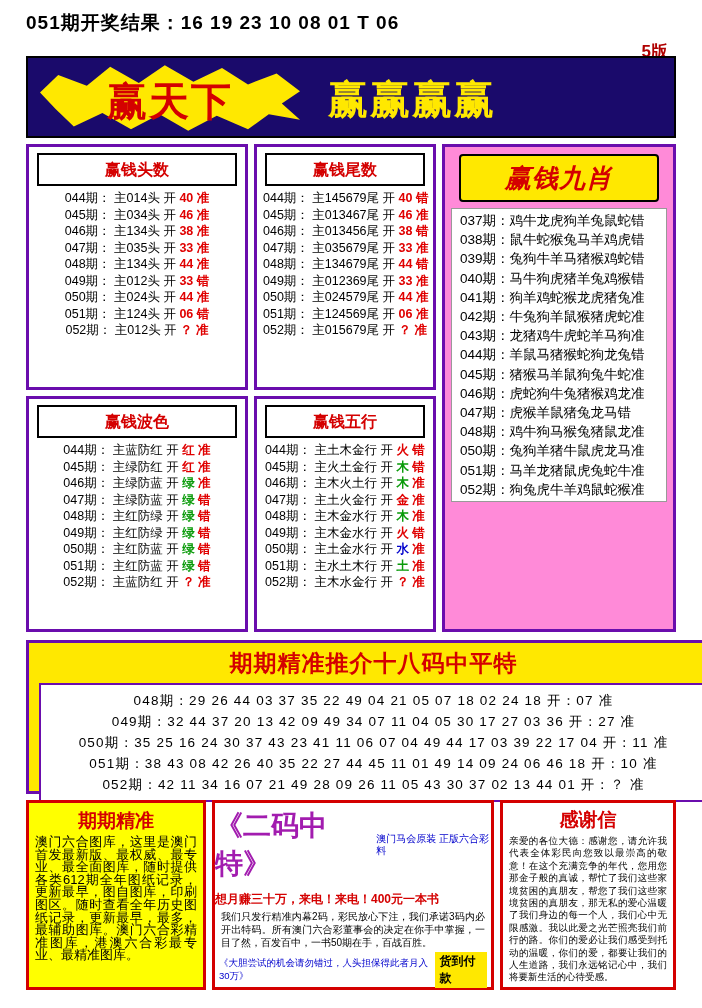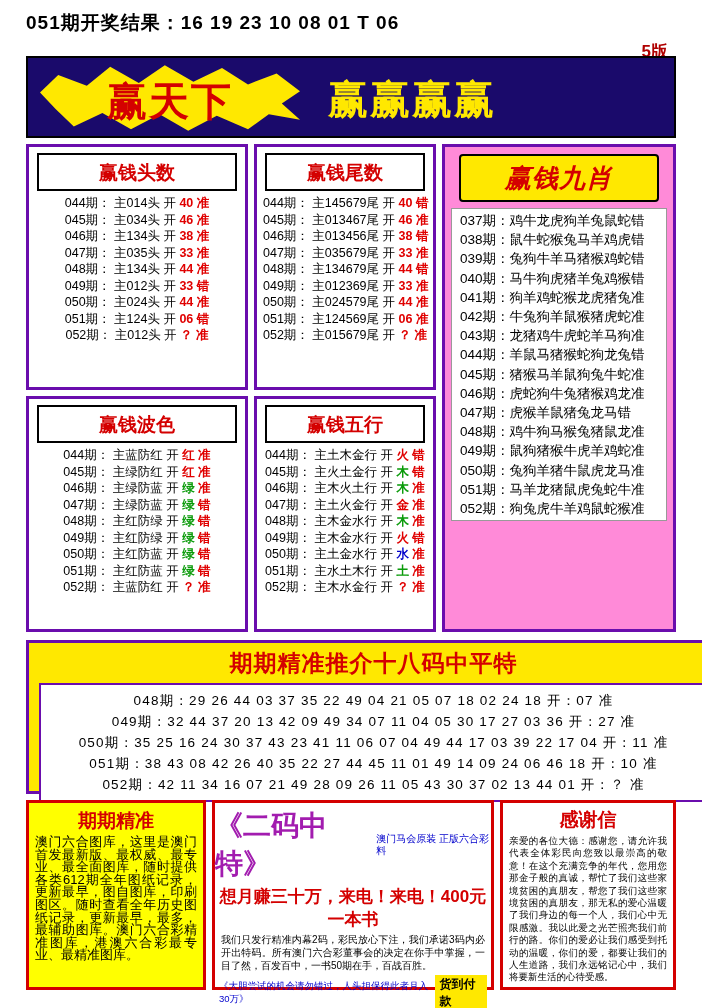--- a/index.html
+++ b/index.html
@@ -8,21 +8,21 @@
 
   
   .topline{position:absolute;left:26px;top:10px;font-size:19px;font-weight:bold;color:#000;letter-spacing:1px;white-space:nowrap;}
   .ban5{position:absolute;right:34px;top:40px;font-size:17px;font-weight:bold;color:#b00000;}
 
   .banner{position:absolute;left:26px;top:56px;width:650px;height:82px;background:#1a0a6b;border:2px solid #000;box-sizing:border-box;}
   .burst{position:absolute;left:12px;top:6px;width:260px;height:68px;}
   .burst .star{position:absolute;left:0;top:0;width:260px;height:68px;background:#ffe800;clip-path:polygon(0% 42%,7% 16%,18% 32%,27% 4%,38% 28%,48% 2%,59% 26%,70% 6%,80% 30%,91% 14%,100% 40%,93% 58%,100% 82%,88% 74%,80% 96%,68% 76%,57% 98%,46% 74%,35% 96%,24% 72%,13% 92%,6% 66%);}
   .burst .txt{position:absolute;left:0;top:10px;width:260px;text-align:center;font-size:40px;font-weight:bold;color:#d40000;font-family:"DejaVu Sans",sans-serif;letter-spacing:2px;}
   .bannertxt{position:absolute;left:300px;top:14px;font-size:40px;font-weight:bold;color:#ffe800;letter-spacing:2px;font-family:"DejaVu Sans",sans-serif;}
-  .boxhdr{text-align:center;font-size:19px;font-weight:bold;color:#d40000;padding:5px 0 3px;font-family:"DejaVu Sans",sans-serif;}
+  .boxhdr{text-align:center;font-size:16px;font-weight:bold;color:#d40000;padding:5px 0 3px;font-family:"DejaVu Sans",sans-serif;}
   .hdrwrap{margin:6px 8px 2px;border:2px solid #000;background:#ffffff;}
   .rows{padding:2px 6px 4px;}
   .row{font-size:12.5px;color:#000;line-height:16.5px;white-space:nowrap;text-align:center;}
   .row .lbl{color:#000;}
   .row .mid{color:#000;}
   .red{color:#e00000;font-weight:bold;}
   .green{color:#0a9b0a;font-weight:bold;}
   .blue{color:#0000cc;font-weight:bold;}
 
   
@@ -47,21 +47,21 @@
 
   
   .botL{position:absolute;left:26px;top:800px;width:180px;height:190px;background:#ffff00;border:3px solid #d40000;box-sizing:border-box;}
   .botL .t{text-align:center;font-size:19px;font-weight:bold;color:#d40000;padding:5px 0 2px;font-family:"DejaVu Sans",sans-serif;}
   .botL .p{font-size:13px;line-height:12.6px;color:#000;padding:0 6px;text-align:justify;}
 
   .botM{position:absolute;left:212px;top:800px;width:282px;height:190px;background:#ffffff;border:3px solid #d40000;box-sizing:border-box;}
   .botM .hd{display:flex;align-items:center;justify-content:center;padding-top:4px;}
   .botM .hd .big{font-size:28px;font-weight:bold;color:#a21caf;font-family:"DejaVu Sans",sans-serif;}
   .botM .hd .side{font-size:10px;color:#0000cc;line-height:12px;margin-left:4px;text-align:left;}
-  .botM .sub{text-align:center;font-size:17px;font-weight:bold;color:#d40000;margin-top:2px;}
+  .botM .sub{font-size:12px;font-weight:bold;color:#d40000;margin-top:8px;}
   .botM .p{font-size:10px;line-height:13.2px;color:#000;padding:2px 6px 0;text-align:justify;}
   .botM .ft{display:flex;align-items:center;justify-content:space-between;padding:2px 4px 0;}
   .botM .ft .l{font-size:9.5px;color:#0000cc;}
   .botM .ft .r{font-size:12px;font-weight:bold;color:#000;background:#ffe800;padding:1px 4px;}
 
   .botR{position:absolute;left:500px;top:800px;width:176px;height:190px;background:#ffffff;border:3px solid #d40000;box-sizing:border-box;}
   .botR .t{text-align:center;font-size:19px;font-weight:bold;color:#d40000;padding:4px 0 2px;font-family:"DejaVu Sans",sans-serif;}
   .botR .p{font-size:9.5px;line-height:12.4px;color:#000;padding:0 6px;text-align:justify;}
 </style>
 </head>
@@ -158,21 +158,20 @@
         <div class="nineRow"><span class="per">039期：</span><span>兔狗牛羊马猪猴鸡蛇错</span></div>
         <div class="nineRow"><span class="per">040期：</span><span>马牛狗虎猪羊兔鸡猴错</span></div>
         <div class="nineRow"><span class="per">041期：</span><span>狗羊鸡蛇猴龙虎猪兔准</span></div>
         <div class="nineRow"><span class="per">042期：</span><span>牛兔狗羊鼠猴猪虎蛇准</span></div>
         <div class="nineRow"><span class="per">043期：</span><span>龙猪鸡牛虎蛇羊马狗准</span></div>
         <div class="nineRow"><span class="per">044期：</span><span>羊鼠马猪猴蛇狗龙兔错</span></div>
         <div class="nineRow"><span class="per">045期：</span><span>猪猴马羊鼠狗兔牛蛇准</span></div>
         <div class="nineRow"><span class="per">046期：</span><span>虎蛇狗牛兔猪猴鸡龙准</span></div>
         <div class="nineRow"><span class="per">047期：</span><span>虎猴羊鼠猪兔龙马错</span></div>
         <div class="nineRow"><span class="per">048期：</span><span>鸡牛狗马猴兔猪鼠龙准</span></div>
-        <div class="nineRow"><span class="per">049期：</span><span>鼠狗猪猴牛虎羊鸡蛇准</span></div>
         <div class="nineRow"><span class="per">050期：</span><span>兔狗羊猪牛鼠虎龙马准</span></div>
         <div class="nineRow"><span class="per">051期：</span><span>马羊龙猪鼠虎兔蛇牛准</span></div>
         <div class="nineRow"><span class="per">052期：</span><span>狗兔虎牛羊鸡鼠蛇猴准</span></div>
       </div>
   </div>
 
   <div class="band18">
     <div class="title">期期精准推介十八码中平特</div>
     <div class="inner" id="rows-band">
         <div class="codeRow">048期：29 26 44 03 37 35 22 49 04 21 05 07 18 02 24 18 开：07 准</div>

